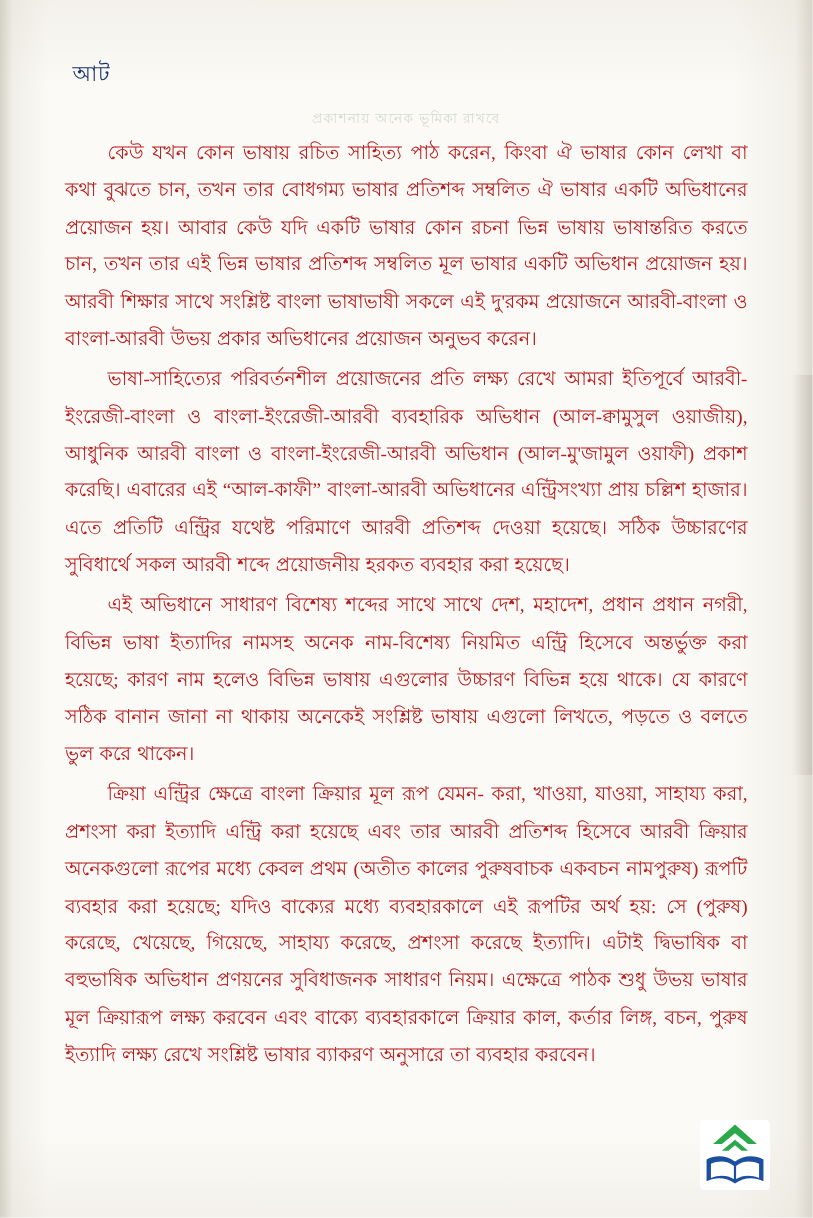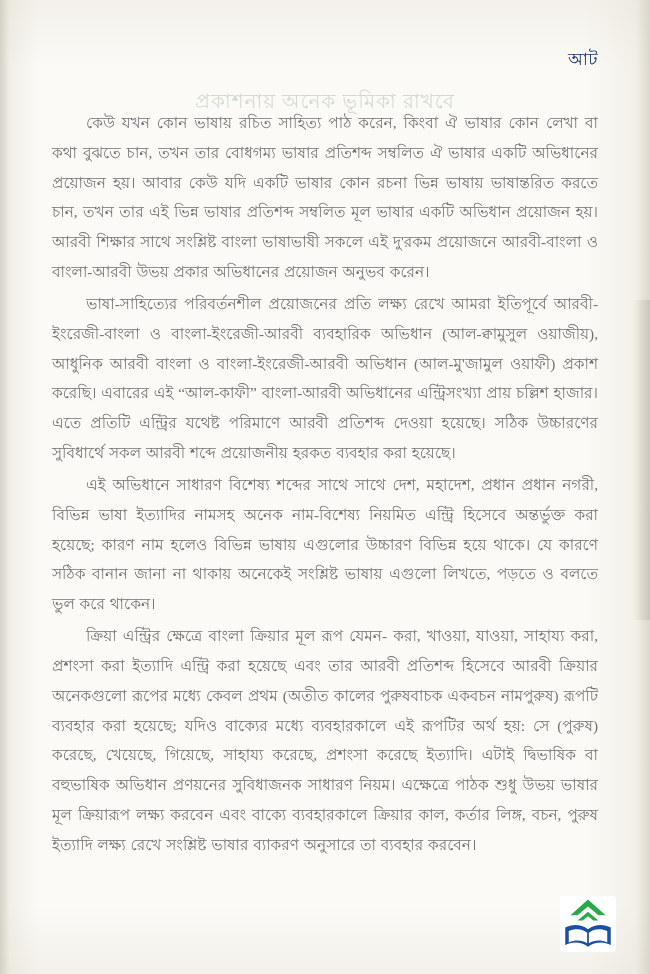--- a/index.html
+++ b/index.html
@@ -31,54 +31,54 @@
       linear-gradient(90deg, rgba(225,222,210,0.55) 0%, rgba(255,255,255,0) 6%, rgba(255,255,255,0) 90%, rgba(228,224,212,0.5) 100%),
       linear-gradient(180deg, rgba(232,229,218,0.45) 0%, rgba(255,255,255,0) 7%, rgba(255,255,255,0) 93%, rgba(230,226,215,0.4) 100%);
     pointer-events: none;
     z-index: 0;
   }
   .page-inner {
     position: relative;
     z-index: 1;
   }
   .folio {
-    text-align: right;
+    text-align: left;
     font-size: 17px;
     letter-spacing: 0.5px;
     color: #17306b;
     margin: 0 0 34px 0;
     padding-left: 6px;
   }
   .heading {
     text-align: center;
     font-size: 26px;
     color: #17306b;
     margin: 0 0 22px 0;
     letter-spacing: 0.5px;
   }
   .ghost {
     position: absolute;
     top: 86px;
     left: 0;
     right: 0;
     text-align: center;
-    font-size: 20px;
+    font-size: 11px;
     color: rgba(120,150,120,0.30);
     letter-spacing: 1px;
     z-index: 0;
     pointer-events: none;
   }
   p.para {
     margin: 0 0 2px 0;
     font-size: 15.3px;
     line-height: 1.95;
     text-align: justify;
     text-justify: inter-word;
     text-indent: 34px;
-    color: #737373;
+    color: #b91c1c;
     word-spacing: 1px;
   }
   .logo {
     position: absolute;
     right: 34px;
     bottom: 22px;
     width: 56px;
     height: 56px;
     z-index: 2;
   }

